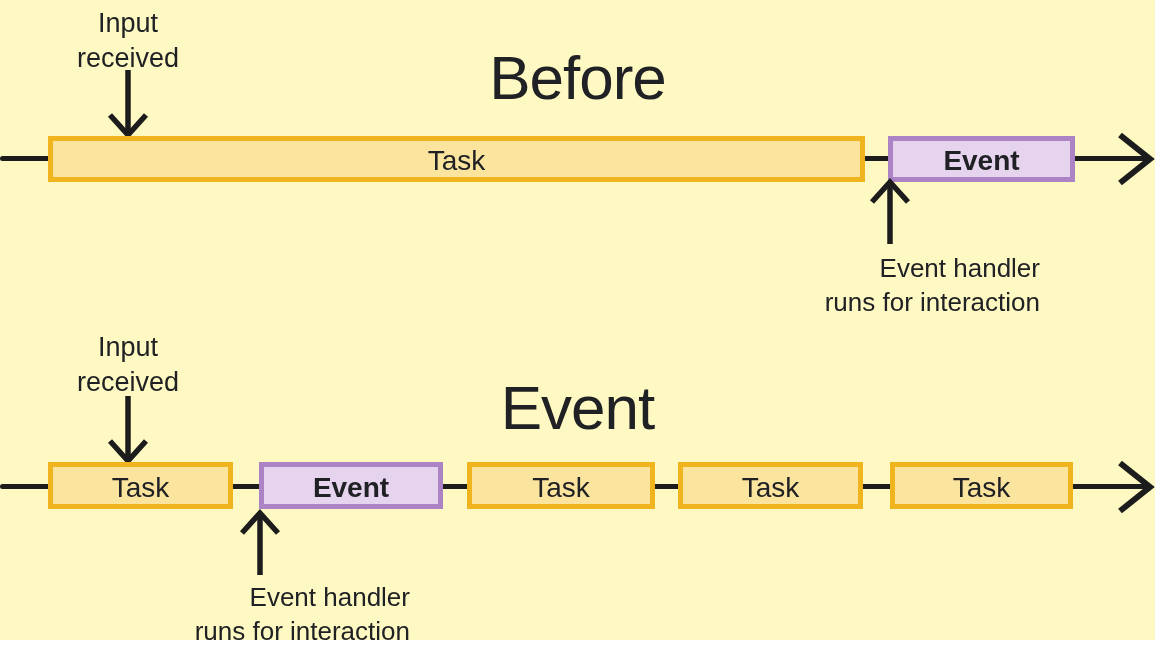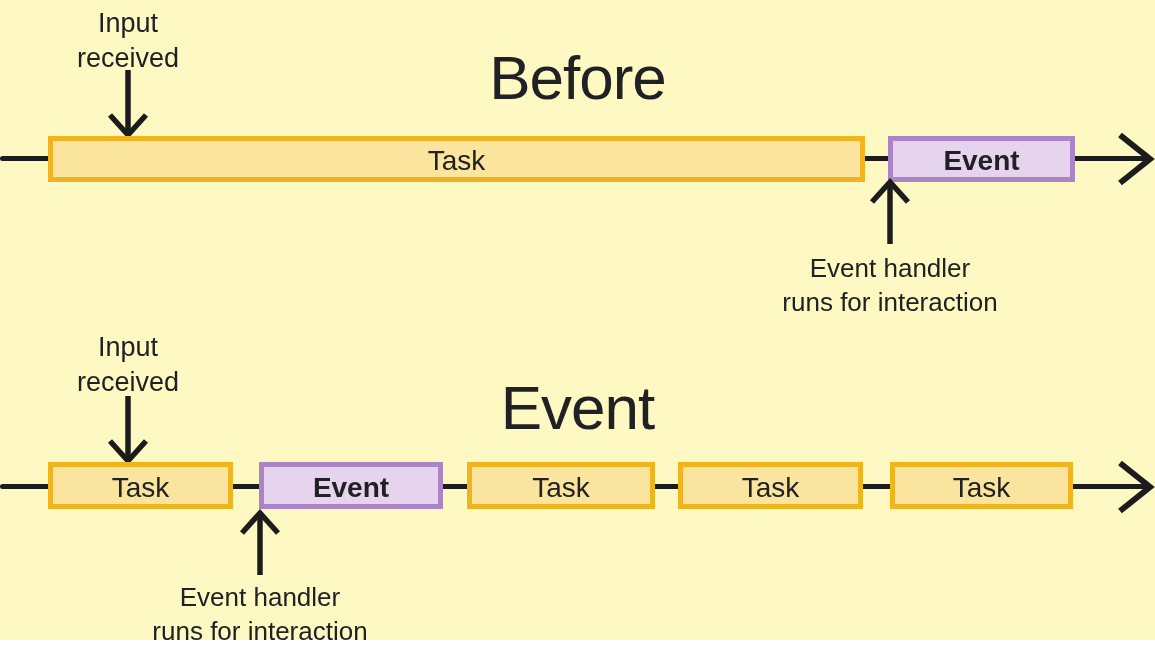--- a/index.html
+++ b/index.html
@@ -31,21 +31,21 @@
     position: absolute;
     width: 200px;
     text-align: center;
     font-size: 27px;
     line-height: 35px;
     color: var(--text, #202124);
   }
   .handler-label {
     position: absolute;
     width: 300px;
-    text-align: center;
+    text-align: right;
     font-size: 26px;
     line-height: 34px;
     color: var(--text, #202124);
   }
   .timeline {
     position: absolute;
     height: 5px;
     background: var(--line, #1c1c1c);
     border-radius: 3px;
   }

